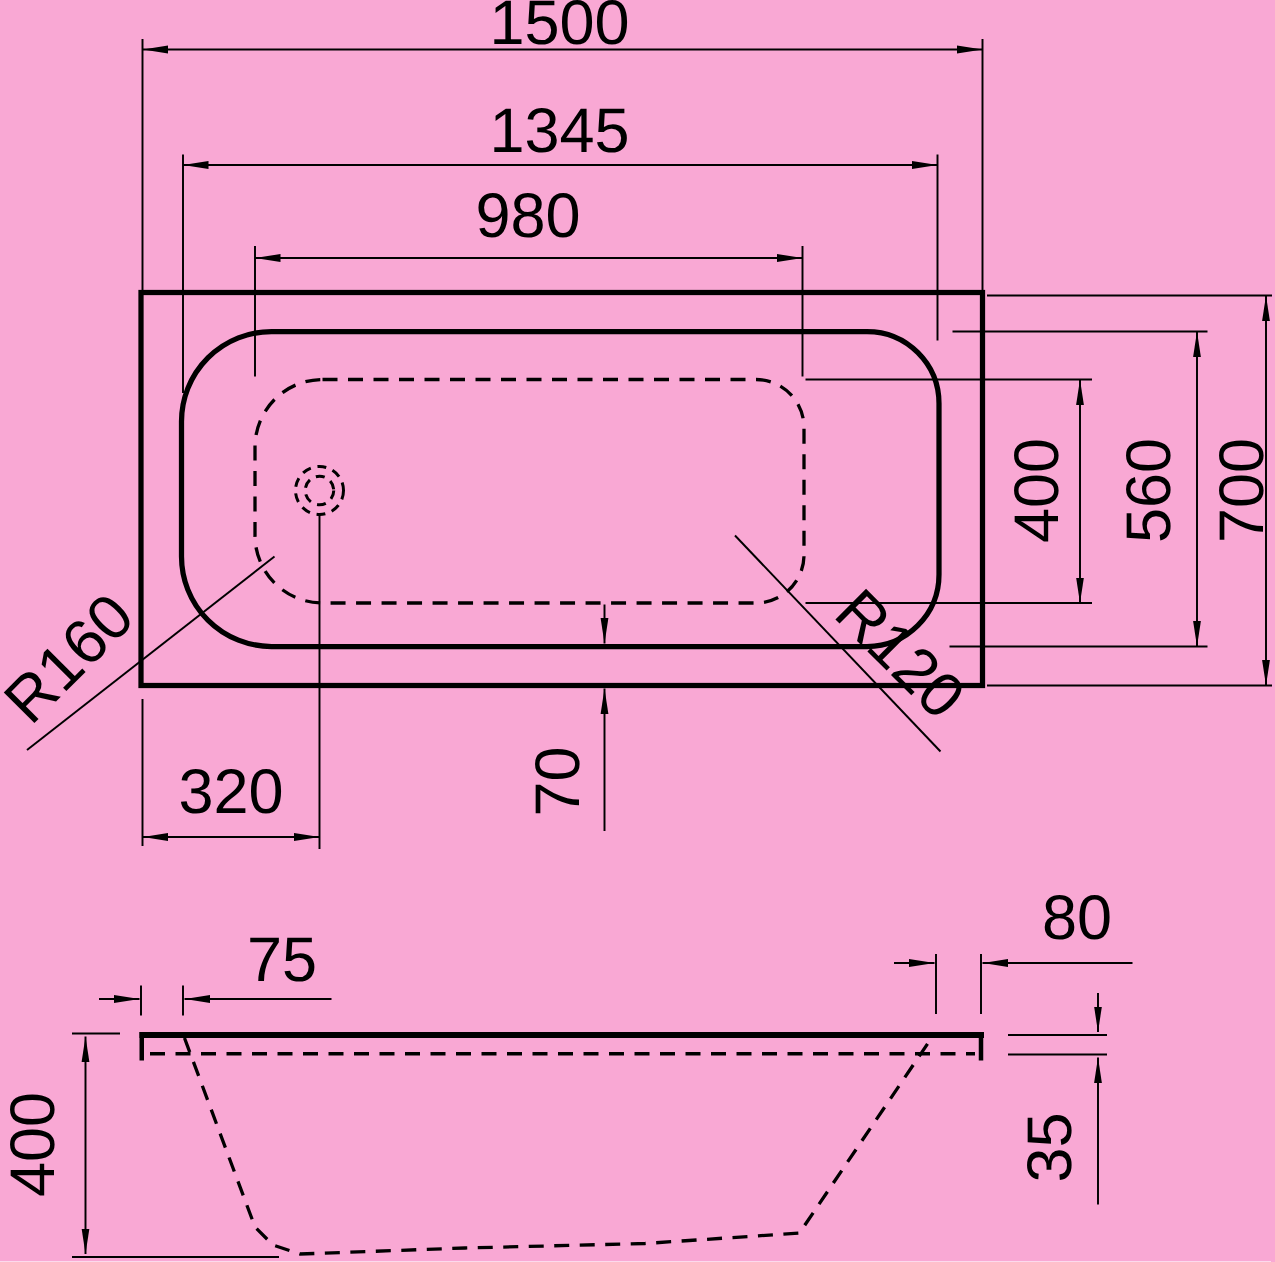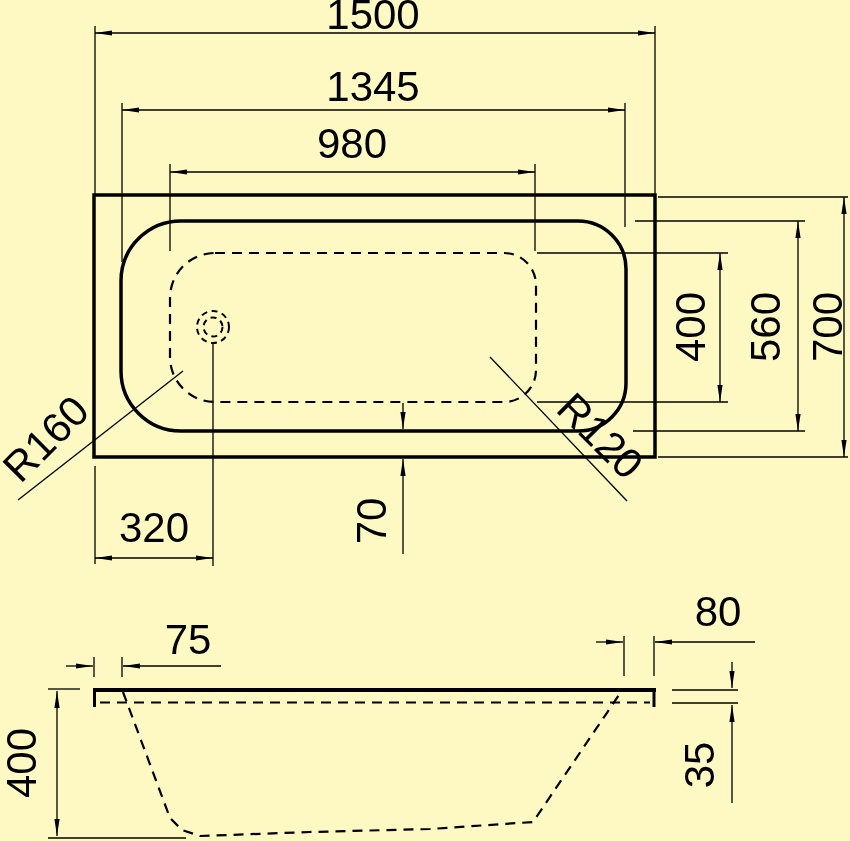--- a/index.html
+++ b/index.html
@@ -4,21 +4,21 @@
 <style>
   html, body {
     margin: 0;
     padding: 0;
     background: #ffffff;
   }
   .canvas {
     position: relative;
     width: 850px;
     height: 841px;
-    background: #fef9c3;
+    background: #f9a8d4;
     overflow: hidden;
   }
   svg { display: block; }
   
   .outline {
     stroke: #000000;
     stroke-width: 3.5;
     fill: none;
   }
   .outline-flange {

